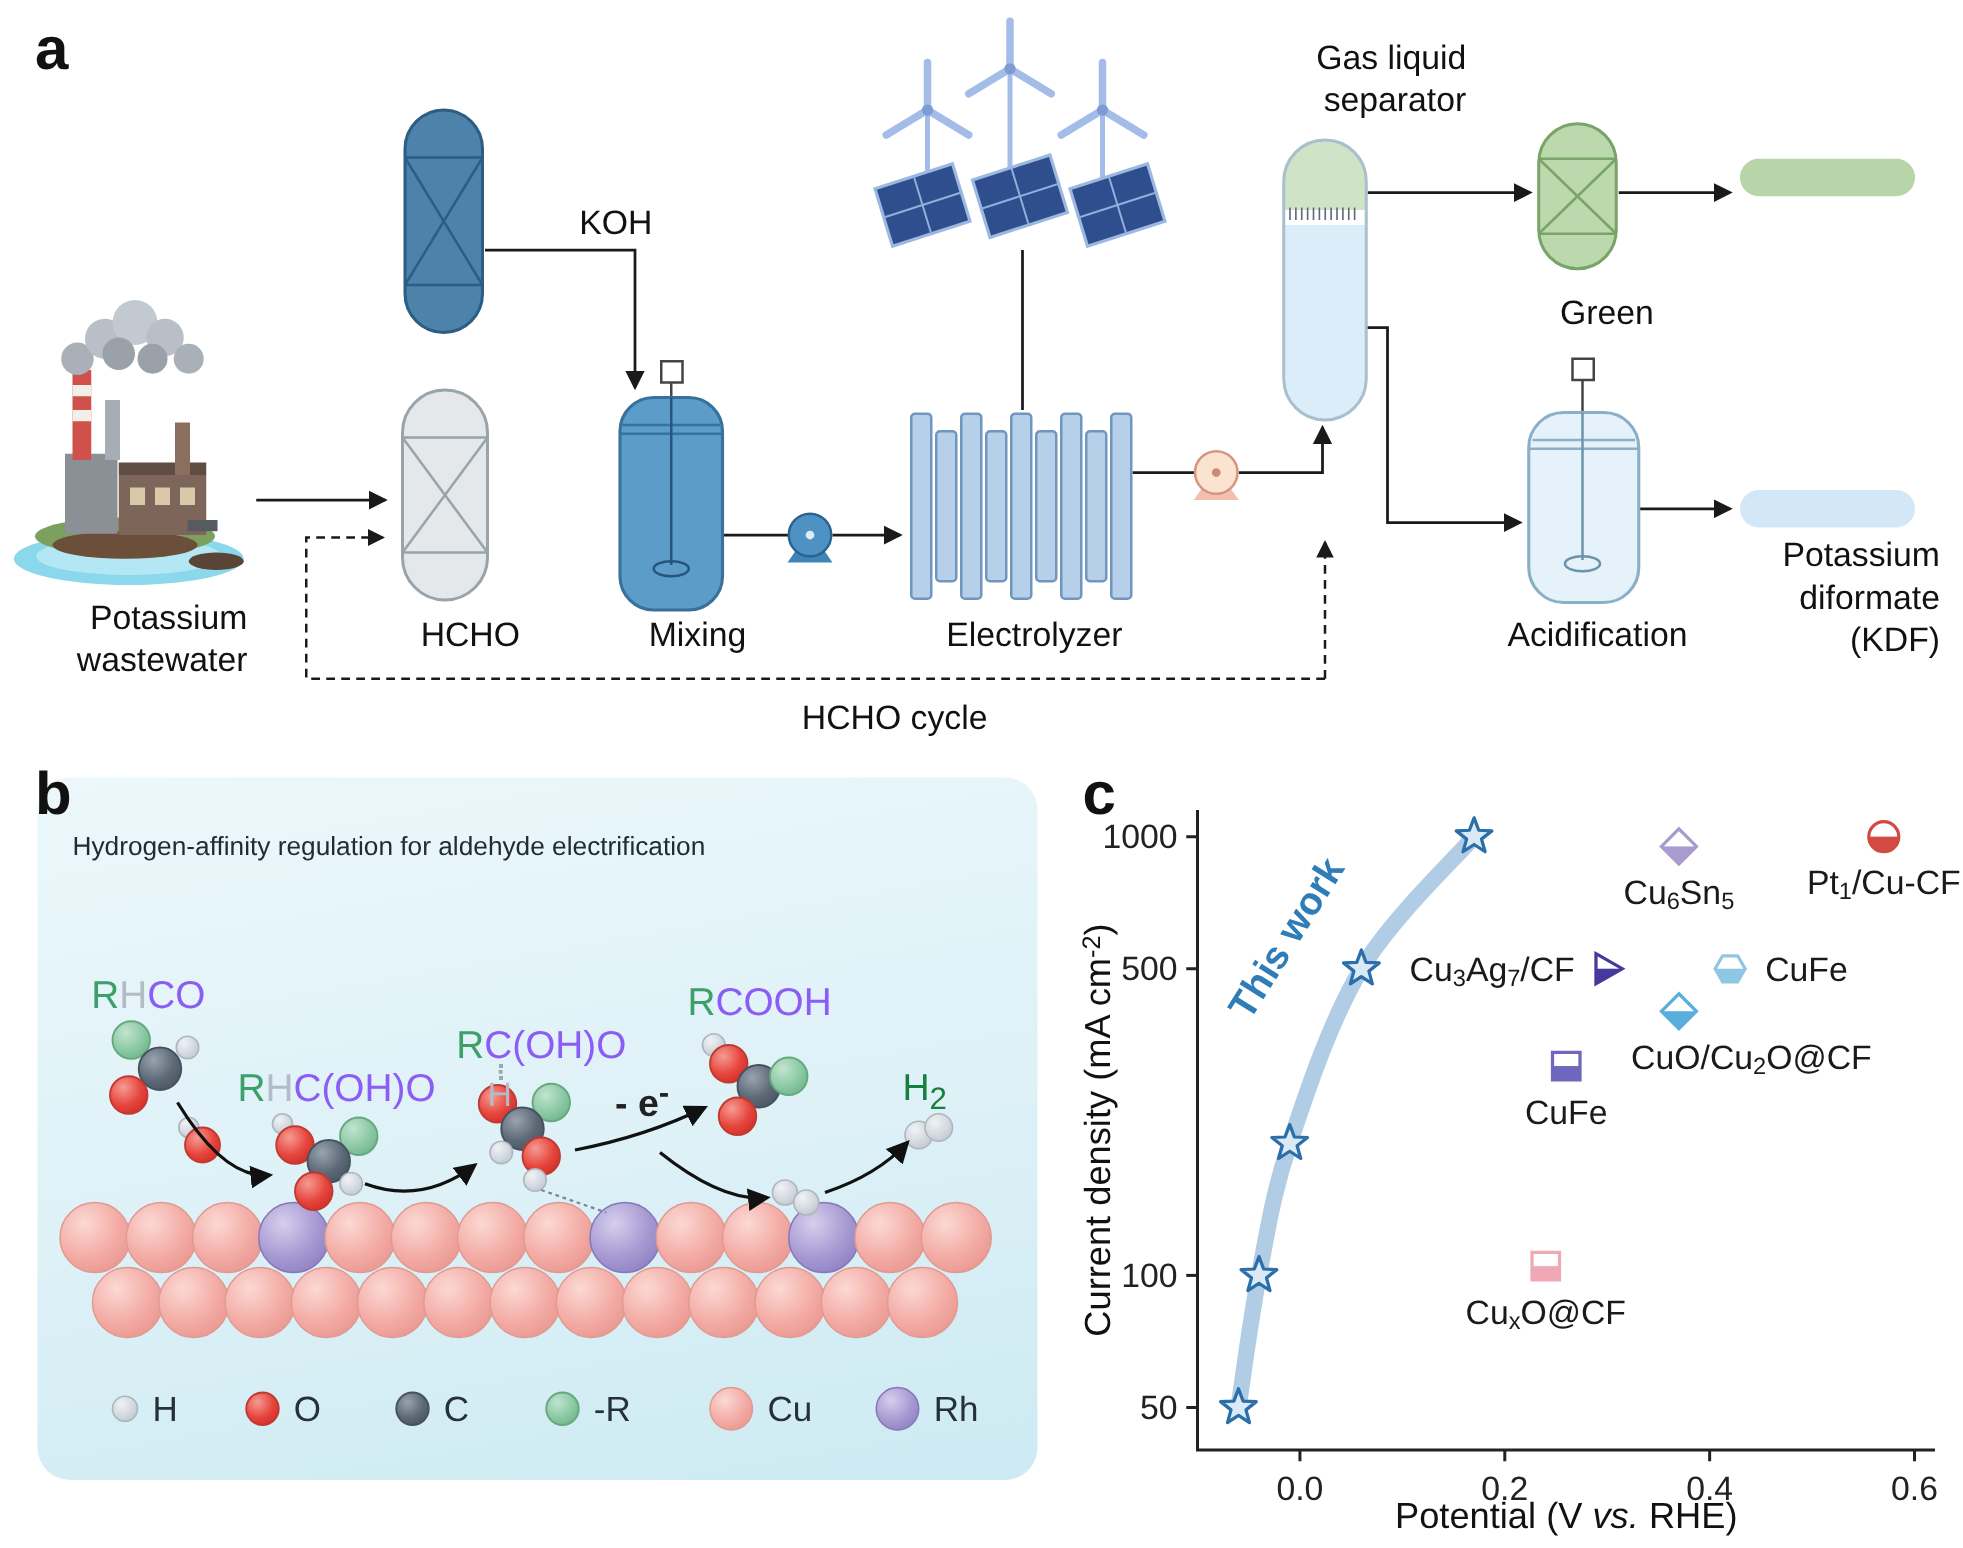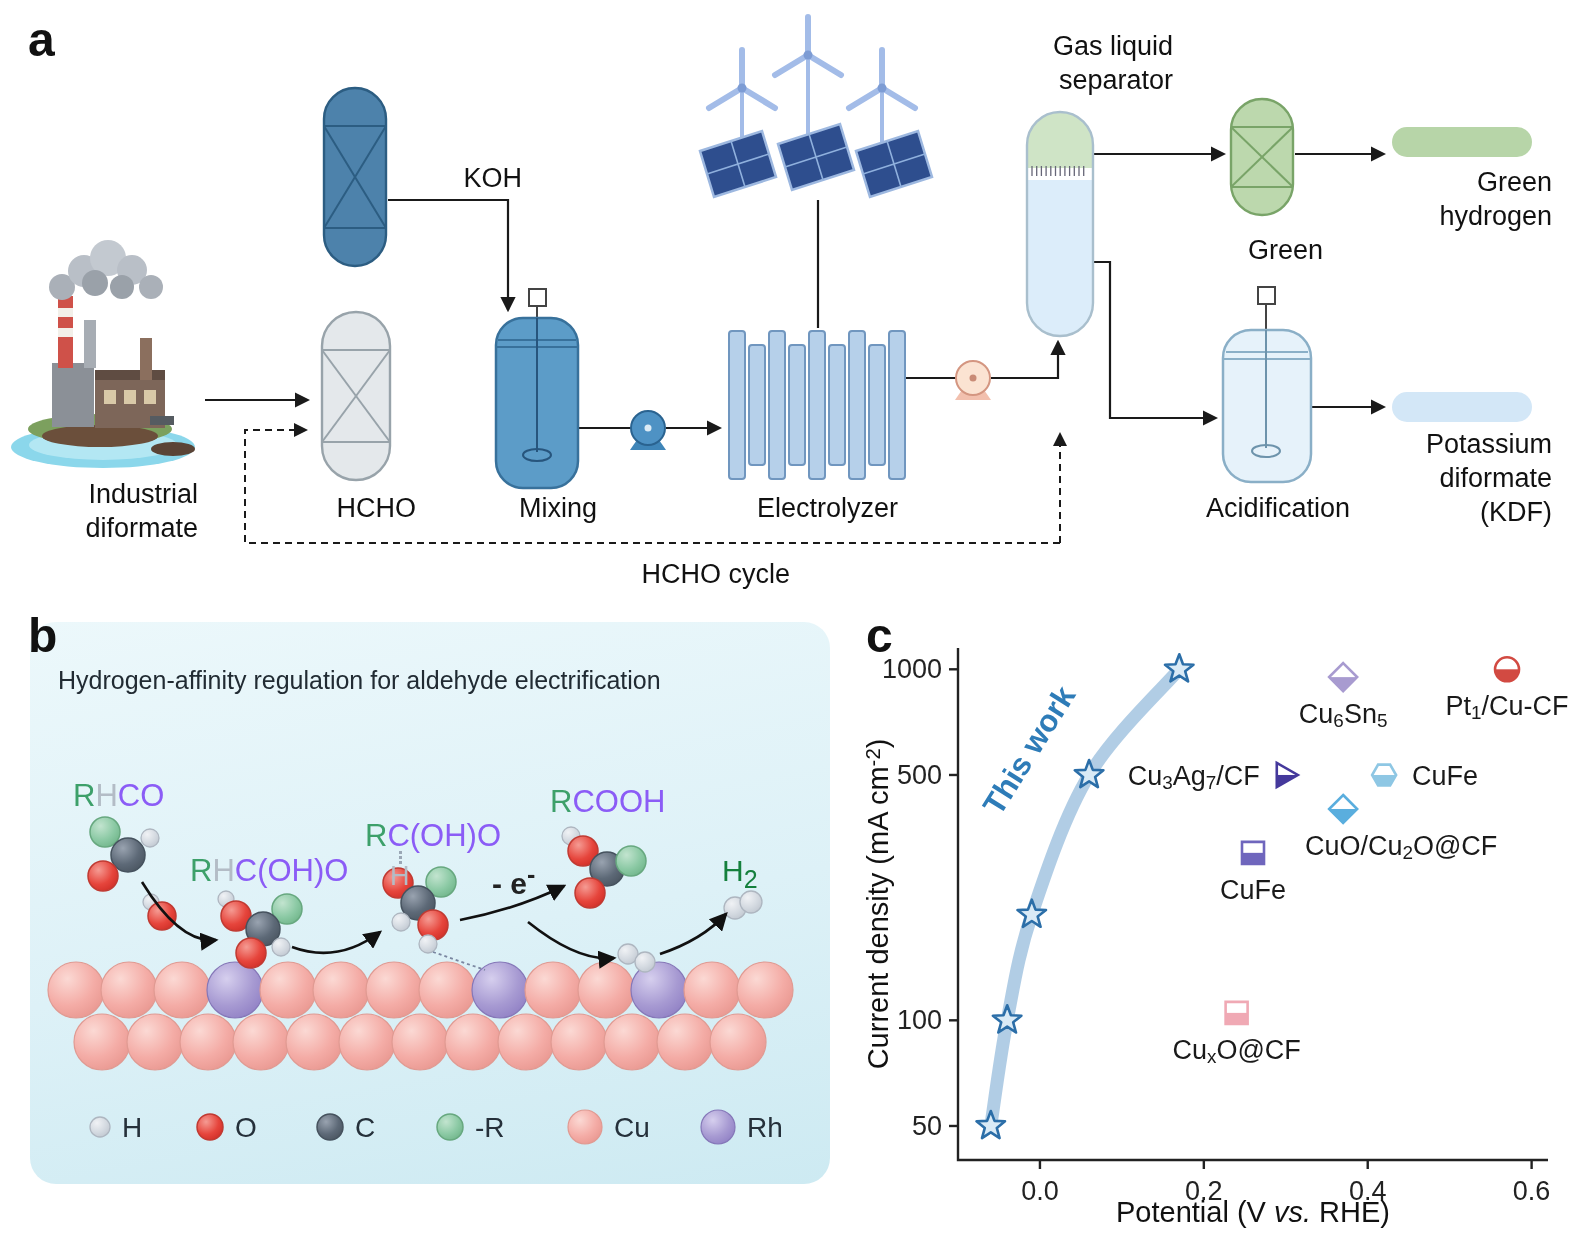--- a/index.html
+++ b/index.html
@@ -219,28 +219,27 @@
       <line x1="1223" y1="359" x2="1311" y2="359" stroke="#8aafc7" stroke-width="2"></line>
       <line x1="1266" y1="330" x2="1266" y2="448" stroke="#6d93ab" stroke-width="2"></line>
       <ellipse cx="1266" cy="451" rx="14" ry="6" fill="none" stroke="#6d93ab" stroke-width="2"></ellipse>
     </g>
 
     <rect x="1392" y="127" width="140" height="30" rx="15" fill="#b7d5a8"></rect>
     <rect x="1392" y="392" width="140" height="30" rx="15" fill="#d3e7f7"></rect>
   </svg>
 
   <div class="panel-letter" style="left:28px;top:12px">a</div>
-  <div class="flabel" style="left:8px;top:478px;width:190px">Industrial diformate</div>
+  <div class="flabel" style="left:8px;top:478px;width:190px">Potassium wastewater</div>
   <div class="flabel" style="left:296px;top:492px;width:120px">HCHO</div>
   <div class="flabel" style="left:412px;top:162px;width:110px;text-align:right">KOH</div>
   <div class="flabel" style="left:477px;top:492px;width:120px">Mixing</div>
   <div class="flabel" style="left:738px;top:492px;width:160px">Electrolyzer</div>
   <div class="flabel" style="left:953px;top:30px;width:220px">Gas liquid separator</div>
   <div class="flabel" style="left:1203px;top:234px;width:120px">Green</div>
-  <div class="flabel" style="left:1372px;top:166px;width:180px">Green hydrogen</div>
   <div class="flabel" style="left:1190px;top:492px;width:160px">Acidification</div>
   <div class="flabel" style="left:1372px;top:428px;width:180px">Potassium diformate (KDF)</div>
   <div class="flabel" style="left:620px;top:558px;width:170px">HCHO cycle</div>
 
   <div id="panel-b-bg"></div>
 
   <svg id="svg-b" width="800" height="562" viewBox="0 0 800 562" style="left:30px;top:622px">
     <defs>
       <marker id="arr2" markerWidth="7" markerHeight="7" refX="6" refY="3.5" orient="auto">
         <path d="M0,0 L7,3.5 L0,7 Z" fill="#111"></path>
@@ -368,21 +367,21 @@
         <circle cx="420" cy="505" r="13" class="atom-r"></circle>
         <text x="445" y="515" class="legend-text">-R</text>
         <circle cx="555" cy="505" r="17" class="atom-cu"></circle>
         <text x="584" y="515" class="legend-text">Cu</text>
         <circle cx="688" cy="505" r="17" class="atom-rh"></circle>
         <text x="717" y="515" class="legend-text">Rh</text>
       </g>
   </svg>
 
   <div class="panel-letter" style="left:28px;top:608px">b</div>
-  <div class="abs" style="left:58px;top:666px;font-size:25px;color:#212b33">Hydrogen-affinity regulation for aldehyde electrification</div>
+  <div class="abs" style="left:58px;top:666px;font-size:21px;color:#212b33">Hydrogen-affinity regulation for aldehyde electrification</div>
 
   <div class="mol-label" style="left:73px;top:778px"><span class="ml-r">R</span><span class="ml-h">H</span><span class="ml-dark">CO</span></div>
   <div class="mol-label" style="left:190px;top:853px"><span class="ml-r">R</span><span class="ml-h">H</span><span class="ml-dark">C(OH)O</span></div>
   <div class="mol-label" style="left:365px;top:818px"><span class="ml-r">R</span><span class="ml-dark">C(OH)O</span></div>
   <div class="abs" style="left:399px;top:851px;height:13px;border-left:3px dotted #9aa7b5"></div>
   <div class="abs" style="left:390px;top:861px;font-size:27px;color:#b3bcc6">H</div>
   <div class="mol-label" style="left:550px;top:784px"><span class="ml-r">R</span><span class="ml-dark">COOH</span></div>
   <div class="mol-label" style="left:492px;top:860px;font-weight:700;color:#222;font-size:30px"><span>- e</span><sup>-</sup></div>
   <div class="mol-label" style="left:722px;top:854px;color:#15803d;font-size:30px"><span>H</span><sub>2</sub></div>
 

